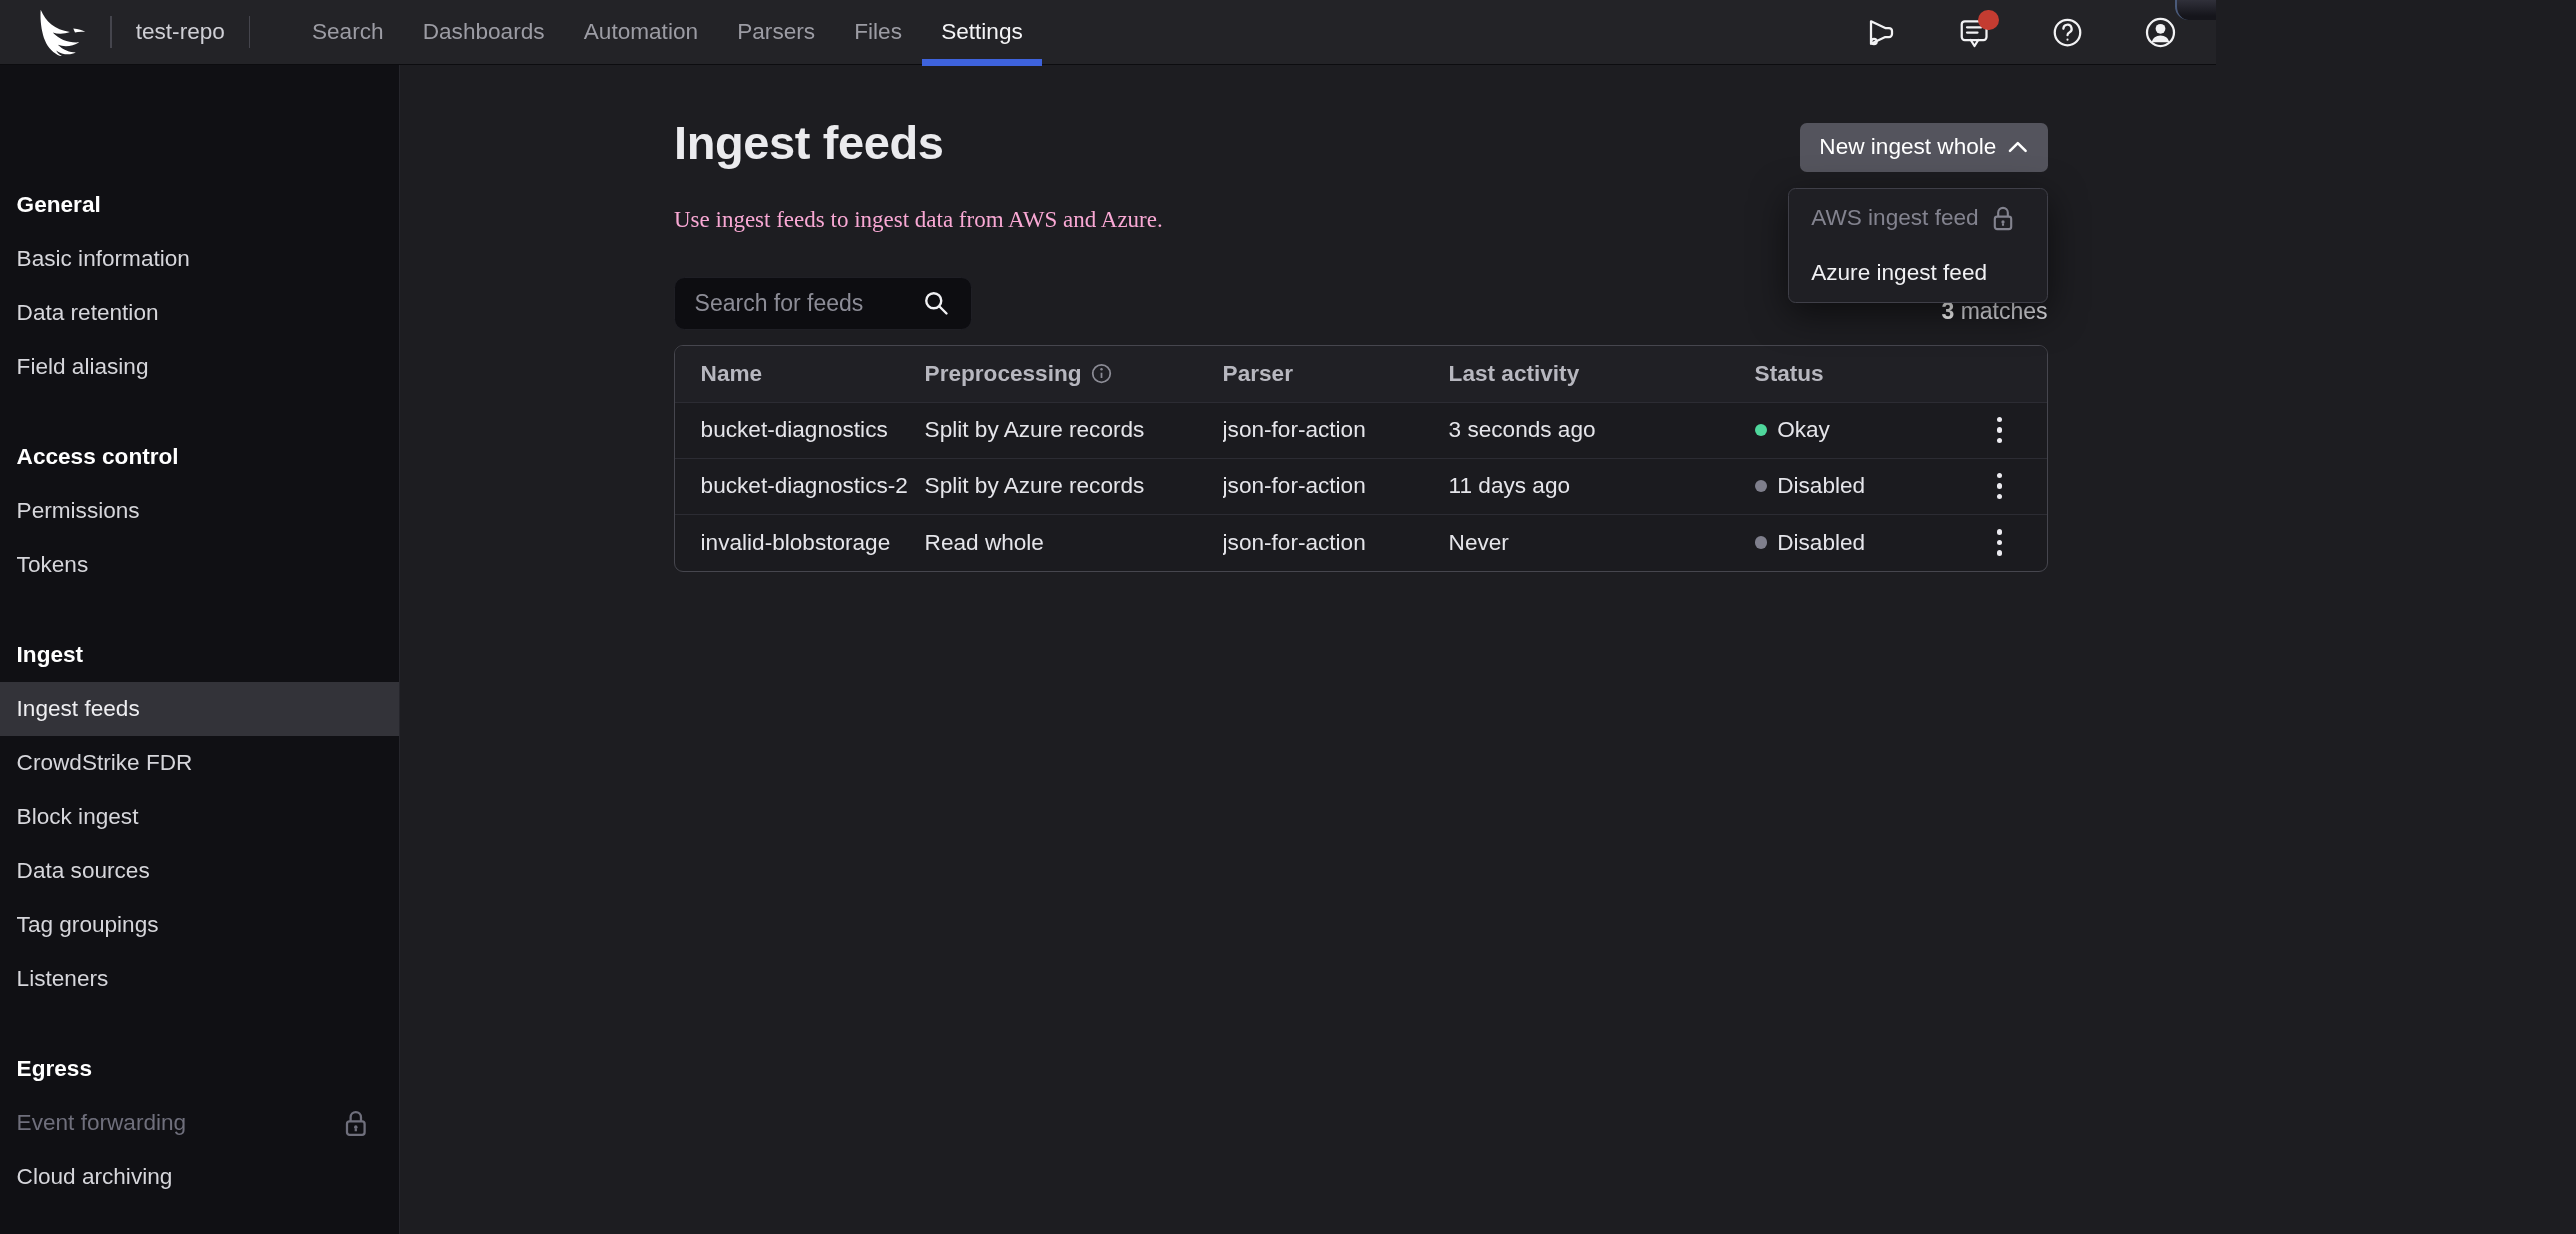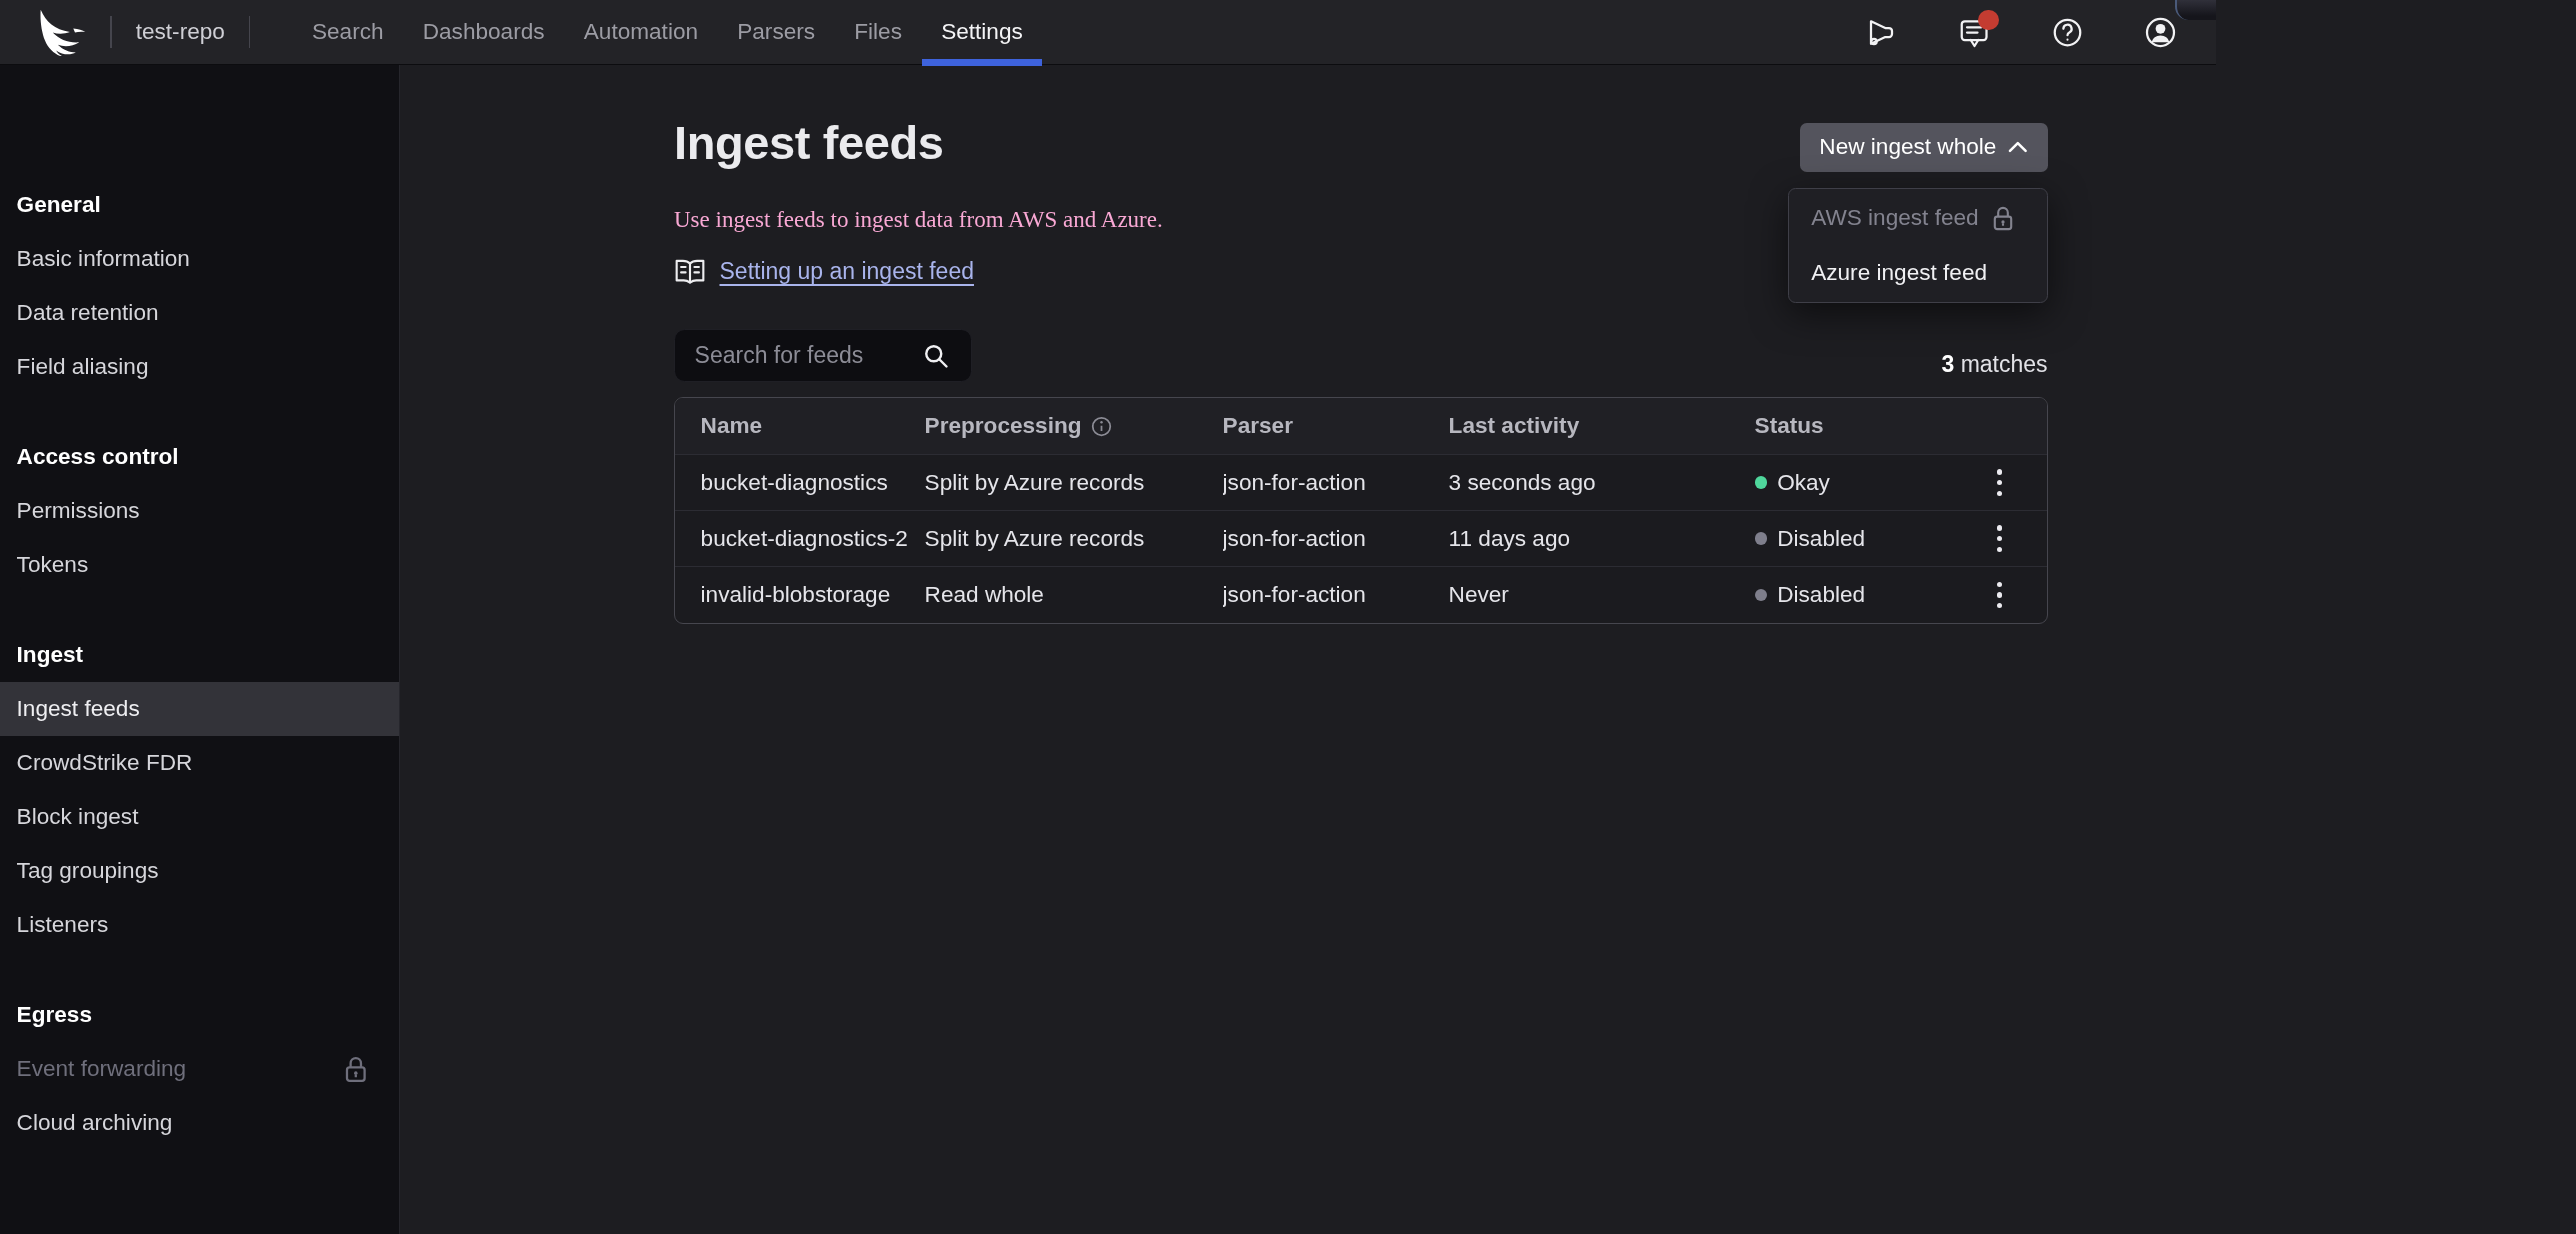--- a/index.html
+++ b/index.html
@@ -231,20 +231,23 @@
       <div class="sb-section">
         <div class="sb-title">Ingest</div>
         <div class="sb-item active">
             <span>Ingest feeds</span>
           </div>
         <div class="sb-item">
             <span>CrowdStrike FDR</span>
           </div>
         <div class="sb-item">
             <span>Block ingest</span>
+          </div>
+        <div class="sb-item">
+            <span>Data sources</span>
           </div>
         <div class="sb-item">
             <span>Tag groupings</span>
           </div>
         <div class="sb-item">
             <span>Listeners</span>
           </div>
       </div>
       <div class="sb-section">
         <div class="sb-title">Egress</div>
@@ -283,31 +286,20 @@
             </svg>
           </div>
           <div class="dd-item">
             <span>Azure ingest feed</span>
           </div>
         </div>
       </div>
 
       <p class="page-desc">Use ingest feeds to ingest data from AWS and Azure.</p>
 
-      <div class="doc-link-row">
-        <svg class="book-svg" viewBox="0 0 36 30" fill="none" stroke="currentColor" stroke-width="2.4" stroke-linejoin="round" stroke-linecap="round">
-          <path d="M18 6 C16 4 13 3 10 3 H3 v22 h8 c3 0 5 1 7 2.5 C20 26 22 25 25 25 h8 V3 h-7 C23 3 20 4 18 6 Z"></path>
-          <line x1="18" y1="6" x2="18" y2="27"></line>
-          <line x1="8" y1="10" x2="13" y2="10"></line>
-            <line x1="8" y1="16" x2="13" y2="16"></line>
-          <line x1="23" y1="10" x2="28" y2="10"></line>
-            <line x1="23" y1="16" x2="28" y2="16"></line>
-        </svg>
-        <a class="doc-link">Setting up an ingest feed</a>
-      </div>
 
       <div class="toolbar-row">
         <div class="search-box">
           <input type="text" value="" placeholder="Search for feeds" style="">
           <svg class="search-svg" viewBox="0 0 40 40" fill="none" stroke="currentColor" stroke-width="3.2" stroke-linecap="round">
             <circle cx="17" cy="17" r="10"></circle>
               <line x1="25" y1="25" x2="34" y2="34"></line>
           </svg>
         </div>
         <div class="matches">

